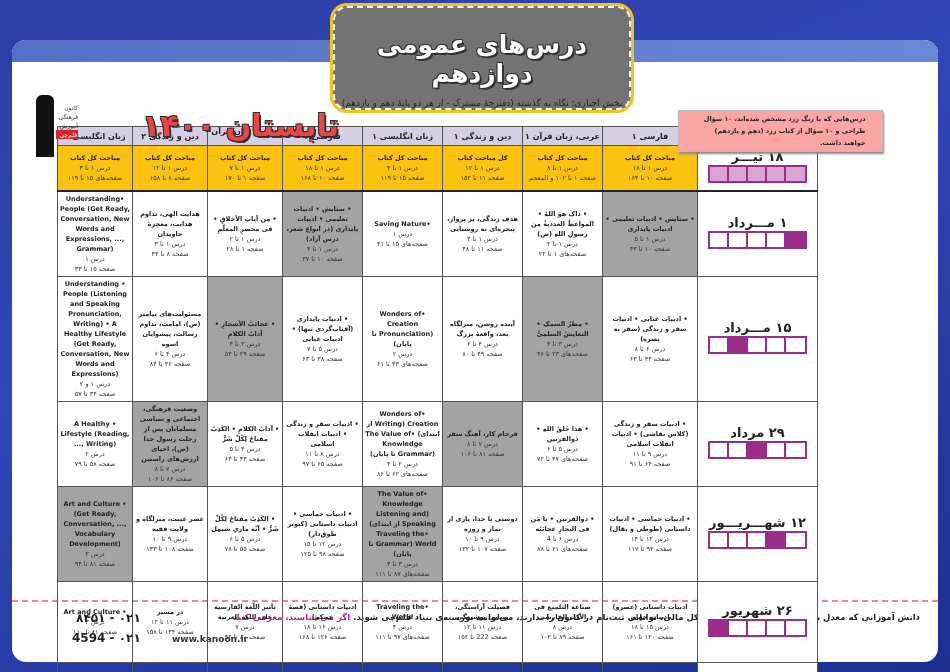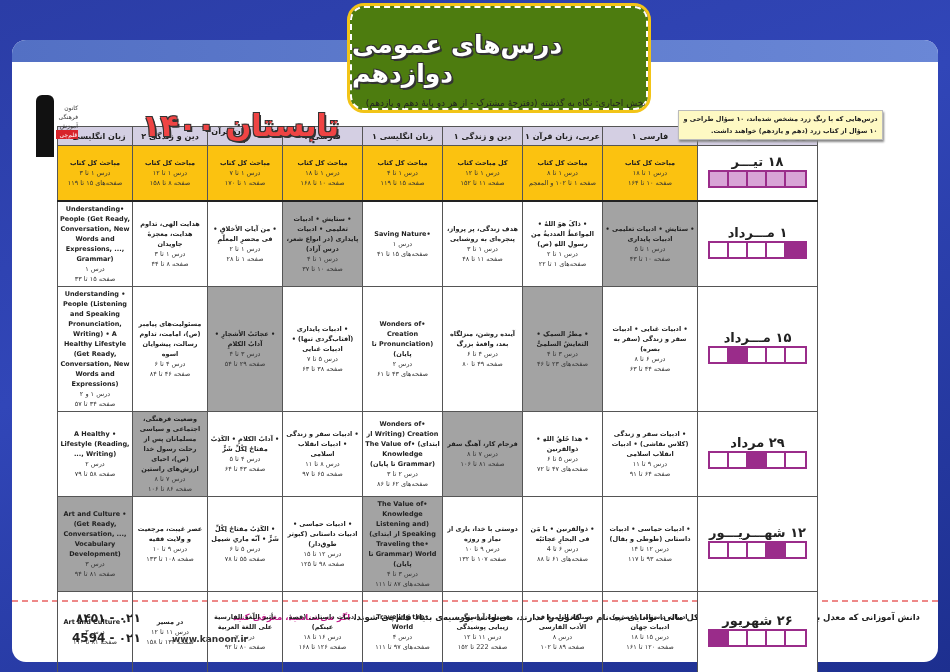--- a/index.html
+++ b/index.html
@@ -1,36 +1,36 @@
 <!DOCTYPE html>
 <html><head>
 <meta charset="utf-8">
 <style>
 *{box-sizing:border-box;margin:0;padding:0}
 body{width:950px;height:672px;overflow:hidden;background:#2a3fa8;font-family:"DejaVu Sans",sans-serif;position:relative}
 .bg{position:absolute;inset:0;background:linear-gradient(160deg,#2b3da6 0%,#3146b8 40%,#1d2f8f 100%)}
 .card{position:absolute;left:12px;top:40px;width:926px;height:622px;background:#fff;border-radius:14px;overflow:hidden}
 .card-top{position:absolute;left:0;top:0;width:100%;height:22px;background:linear-gradient(90deg,#5370c4,#6a87d6)}
-.title-box{position:absolute;left:350px;top:6px;width:298px;height:104px;background:#4d7c0f;border-radius:14px;border:2px dashed #fff;outline:3px solid #f2c417;z-index:5;}
+.title-box{position:absolute;left:333px;top:6px;width:298px;height:104px;background:#737373;border-radius:14px;border:2px dashed #fff;outline:3px solid #f2c417;z-index:5;text-align:center}
 .title-box .t1{font-family:"DejaVu Sans",sans-serif;font-weight:bold;font-size:25px;color:#fff;margin-top:22px;text-shadow:2px 2px 0 #333,-1px -1px 0 #333,1px -1px 0 #333,-1px 1px 0 #333}
 .title-box .t2{font-size:9px;font-weight:normal;color:#222;margin-top:10px;direction:rtl}
 .right-title{position:absolute;right:28px;top:64px;width:260px;text-align:center;z-index:4}
 .right-title .rt{font-weight:bold;font-size:17px;color:#f5d90f;text-shadow:1px 1px 0 #333,-1px -1px 0 #333,1px -1px 0 #333,-1px 1px 0 #333;direction:rtl}
-.note{margin:6px auto 0;width:205px;background:#fef9c3;border:1px solid #bbb;box-shadow:1px 2px 2px #888;font-size:6.5px;font-weight:bold;color:#222;direction:rtl;text-align:right;padding:2px 4px;line-height:12px}
+.note{margin:6px auto 0;width:205px;background:#fca5a5;border:1px solid #bbb;box-shadow:1px 2px 2px #888;font-size:6.5px;font-weight:bold;color:#222;direction:rtl;text-align:right;padding:2px 16px;line-height:12px}
 .logo{position:absolute;left:24px;top:55px;width:50px;height:65px;z-index:4}
 .logo .fig{position:absolute;left:0;top:0;width:18px;height:62px;background:#111;border-radius:6px 6px 0 0}
 .logo .lt{position:absolute;left:20px;top:8px;font-size:6px;color:#333;line-height:9px;direction:rtl;text-align:right;width:22px}
 .logo .red{background:#d8232a;color:#fff;padding:0 1px}
 .season{position:absolute;left:130px;top:68px;font-weight:bold;font-size:30px;color:#ef4444;text-shadow:2px 2px 0 #333,-1px -1px 0 #333,1px -1px 0 #333,-1px 1px 0 #333;direction:rtl;z-index:4}
 table.sched{position:absolute;left:57px;top:126px;width:685px;border-collapse:collapse;direction:rtl;z-index:3;table-layout:fixed}
 table.sched th{background:#d4cfe3;border:1px solid #555;font-size:8px;font-weight:bold;height:16px;color:#222}
 table.sched td{border:1px solid #555;font-size:6.5px;text-align:center;vertical-align:middle;color:#333;padding:2px;line-height:10px}
 table.sched td.y{background:#a3a3a3}
 table.sched td.o{background:#fbc210}
-table.sched tr.r0 td{height:55px;border-bottom:2px solid #222}
+table.sched tr.r0 td{height:45px;border-bottom:2px solid #222}
 table.sched tr.rr td{height:81px}
 table.sched td.date{background:#fff}
 td .b{font-weight:bold;color:#222}
 .dname{font-size:13px;font-weight:bold;color:#222;margin-bottom:3px}
 .bar{display:inline-flex;direction:ltr;border:2px solid #9a2c8a}
 .bar span{width:19px;height:14px;border-right:2px solid #9a2c8a;background:#fff}
 .bar span:last-child{border-right:none}
 .bar span.f{background:#9a2c8a}
 .bar.all span{background:#d8a4d6}
 .footer{position:absolute;left:0;bottom:0;width:100%;height:62px;border-top:2px dashed #e88}
@@ -326,21 +326,21 @@
           <div class="b">• ادبیات حماسی • ادبیات داستانی (کبوتر طوق‌دار)</div>
           <div>درس ۱۲ تا ۱۵</div>
           <div>صفحه ۹۸ تا ۱۲۵</div>
         </td>
         <td class="w">
           <div class="b">• الکَذِبُ مفتاحُ لِکُلِّ شَرٍّ • آنّه ماریِ شیمِل</div>
           <div>درس ۵ تا ۶</div>
           <div>صفحه ۵۵ تا ۷۸</div>
         </td>
         <td class="w">
-          <div class="b">عصر غیبت، مرجعیت و ولایت فقیه</div>
+          <div class="b">عصر غیبت، منزلگاه و ولایت فقیه</div>
           <div>درس ۹ تا ۱۰</div>
           <div>صفحه ۱۰۸ تا ۱۳۳</div>
         </td>
         <td class="y">
           <div class="b">• Art and Culture (Get Ready, Conversation, ..., Vocabulary Development)</div>
           <div>درس ۳</div>
           <div>صفحه ۸۱ تا ۹۴</div>
         </td>
       </tr>
       <tr class="rr">

